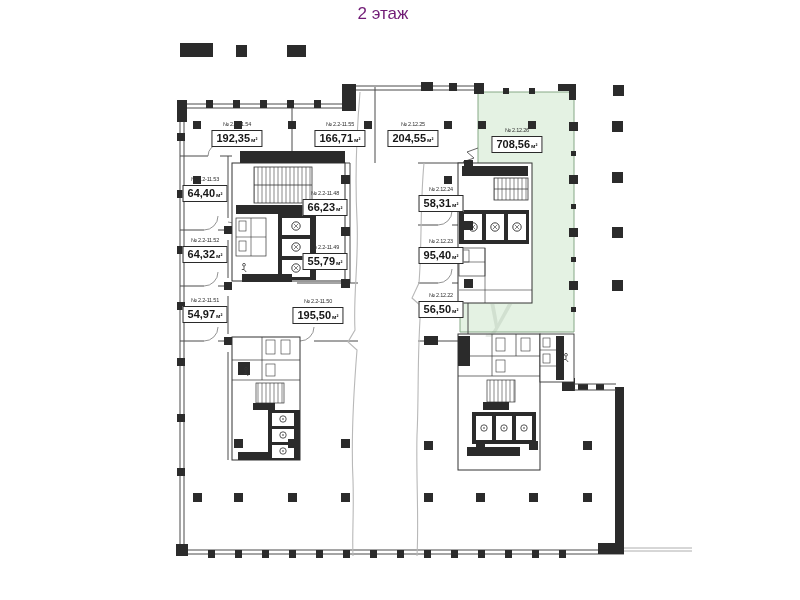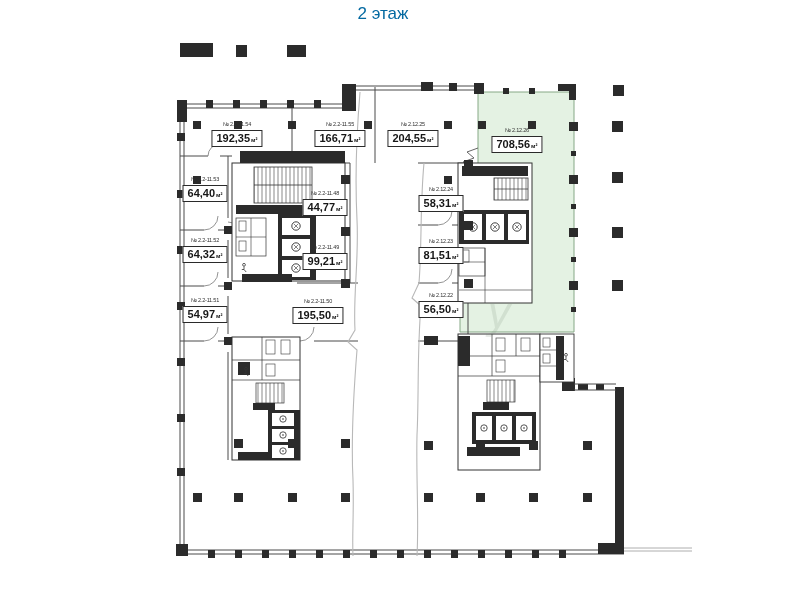--- a/index.html
+++ b/index.html
@@ -1,20 +1,20 @@
 <!DOCTYPE html>
 <html><head>
 <meta charset="utf-8">
 <style>
   html,body{margin:0;padding:0;background:#fff;}
   .canvas{position:relative;width:800px;height:600px;background:#ffffff;overflow:hidden;
           font-family:"Liberation Sans","DejaVu Sans",sans-serif;}
   .plan-svg{position:absolute;left:0;top:0;}
   .title{position:absolute;left:383px;top:4px;transform:translateX(-50%);
-         font-size:17px;color:#0369a1;white-space:nowrap;}
+         font-size:17px;color:#701a75;white-space:nowrap;}
   .room-label{position:absolute;transform:translateX(-50%);text-align:center;line-height:1.1;}
   .room-number{font-size:5.5px;color:#2f2f2f;white-space:nowrap;margin-bottom:1px;letter-spacing:-0.2px;}
   .area-box{display:inline-block;background:#ffffff;border:1.3px solid #2a2a2a;
             padding:1px 4px 2px 4px;font-size:11px;font-weight:bold;color:#171717;white-space:nowrap;}
   .unit{font-size:6px;font-weight:bold;margin-left:1px;}
   .watermark{position:absolute;left:488px;top:288px;font-size:44px;font-style:italic;
              color:rgba(110,130,115,0.16);pointer-events:none;}
 </style>
 </head>
 <body>
@@ -307,37 +307,37 @@
 <div class="room-label" style="left:517px;top:127px;">
   <div class="room-number">№ 2.12.26</div>
   <div class="area-box"><span>708,56</span><span class="unit">м²</span></div>
 </div>
 <div class="room-label" style="left:205px;top:176px;">
   <div class="room-number">№ 2.2-11.53</div>
   <div class="area-box"><span>64,40</span><span class="unit">м²</span></div>
 </div>
 <div class="room-label" style="left:325px;top:190px;">
   <div class="room-number">№ 2.2-11.48</div>
-  <div class="area-box"><span>44,77</span><span class="unit">м²</span></div>
+  <div class="area-box"><span>66,23</span><span class="unit">м²</span></div>
 </div>
 <div class="room-label" style="left:441px;top:186px;">
   <div class="room-number">№ 2.12.24</div>
   <div class="area-box"><span>58,31</span><span class="unit">м²</span></div>
 </div>
 <div class="room-label" style="left:205px;top:237px;">
   <div class="room-number">№ 2.2-11.52</div>
   <div class="area-box"><span>64,32</span><span class="unit">м²</span></div>
 </div>
 <div class="room-label" style="left:325px;top:244px;">
   <div class="room-number">№ 2.2-11.49</div>
-  <div class="area-box"><span>99,21</span><span class="unit">м²</span></div>
+  <div class="area-box"><span>55,79</span><span class="unit">м²</span></div>
 </div>
 <div class="room-label" style="left:441px;top:238px;">
   <div class="room-number">№ 2.12.23</div>
-  <div class="area-box"><span>81,51</span><span class="unit">м²</span></div>
+  <div class="area-box"><span>95,40</span><span class="unit">м²</span></div>
 </div>
 <div class="room-label" style="left:205px;top:297px;">
   <div class="room-number">№ 2.2-11.51</div>
   <div class="area-box"><span>54,97</span><span class="unit">м²</span></div>
 </div>
 <div class="room-label" style="left:318px;top:298px;">
   <div class="room-number">№ 2.2-11.50</div>
   <div class="area-box"><span>195,50</span><span class="unit">м²</span></div>
 </div>
 <div class="room-label" style="left:441px;top:292px;">

